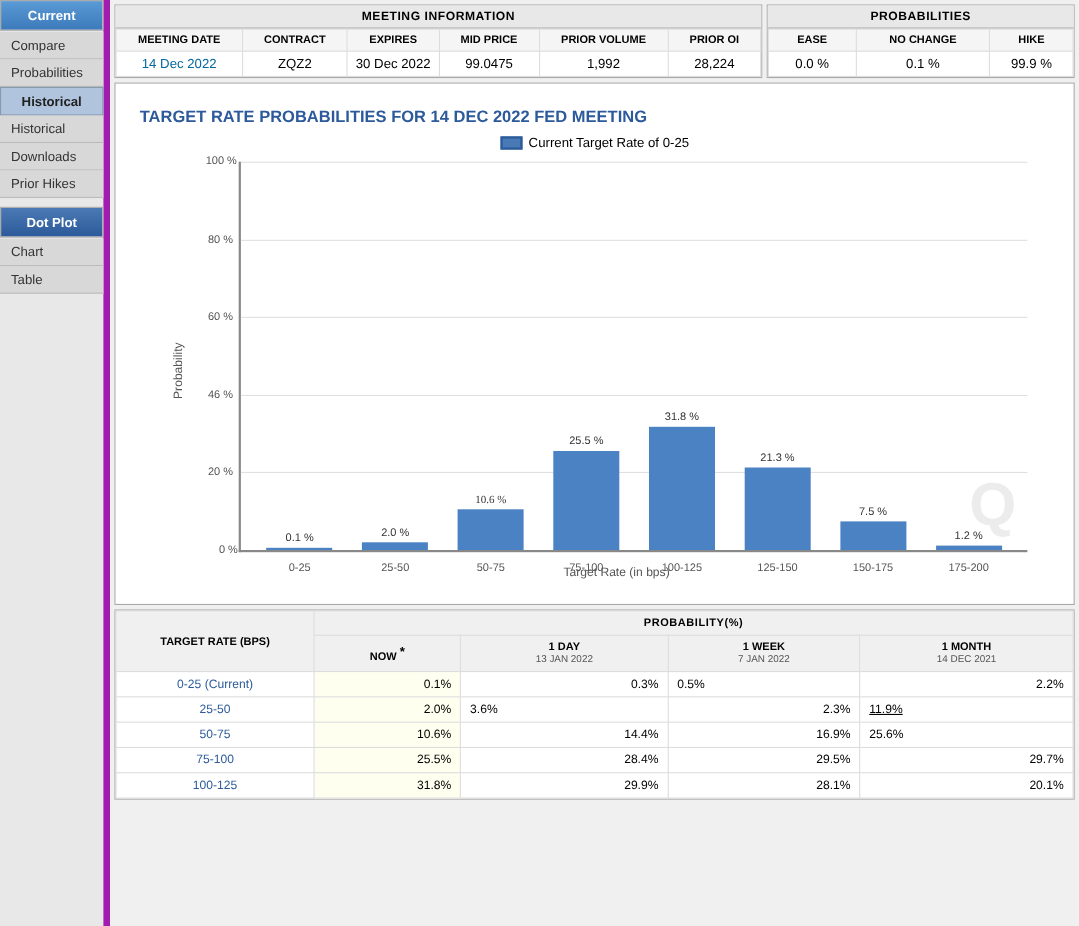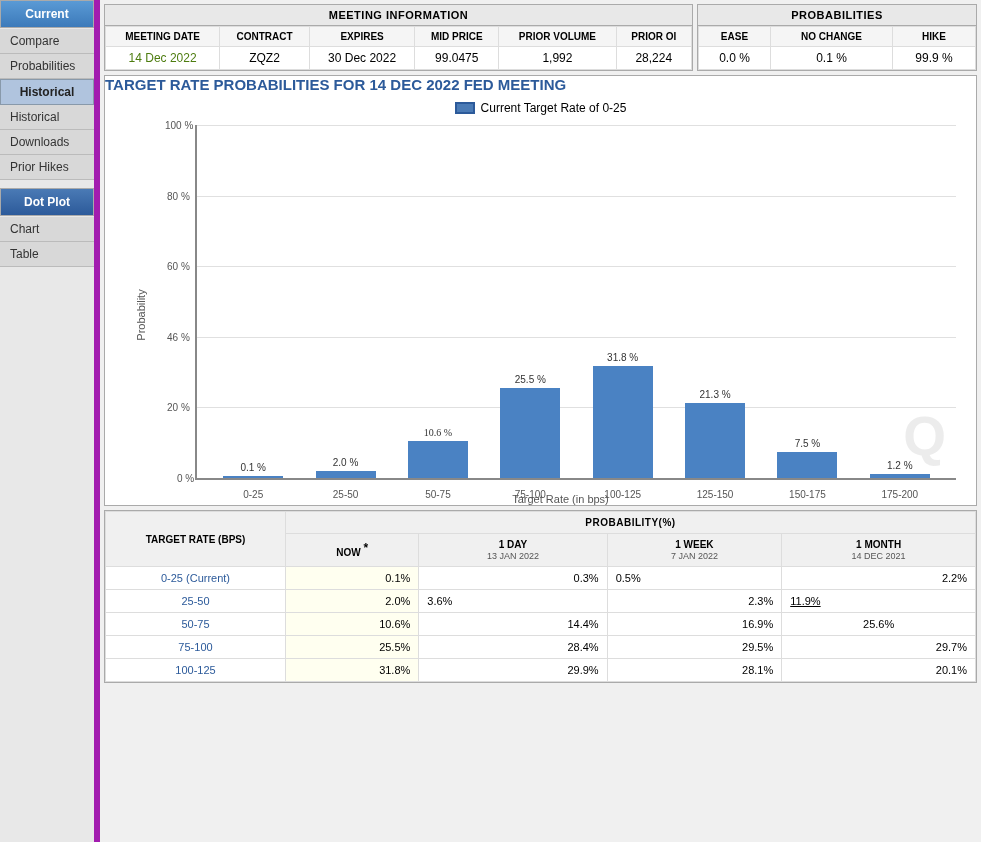--- a/index.html
+++ b/index.html
@@ -84,37 +84,37 @@
       letter-spacing: 0.5px;
       border-bottom: 1px solid #aaa;
     }
     .info-table {
       width: 100%;
       border-collapse: collapse;
     }
     .info-table th {
       background: #f5f5f5;
       border: 1px solid #ddd;
-      padding: 4px 6px;
+      padding: 4px 18px;
       text-align: center;
       font-size: 10px;
       font-weight: bold;
     }
     .info-table td {
       border: 1px solid #ddd;
       padding: 4px 6px;
       text-align: center;
       font-size: 12px;
     }
 
     
     .chart-panel {
       border: 1px solid #aaa;
       background: white;
-      padding: 0;
+      padding: 22px;
     }
     .chart-title {
       color: #2c5a9a;
       font-size: 15px;
       font-weight: bold;
       margin-bottom: 8px;
     }
     .chart-legend {
       display: flex;
       align-items: center;
@@ -199,21 +199,21 @@
             <th>MEETING DATE</th>
             <th>CONTRACT</th>
             <th>EXPIRES</th>
             <th>MID PRICE</th>
             <th>PRIOR VOLUME</th>
             <th>PRIOR OI</th>
           </tr>
         </thead>
         <tbody>
           <tr>
-            <td style="color:#4d7c0f;">14 Dec 2022</td>
+            <td style="color:#0369a1;">14 Dec 2022</td>
             <td>ZQZ2</td>
             <td>30 Dec 2022</td>
             <td>99.0475</td>
             <td>1,992</td>
             <td>28,224</td>
           </tr>
         </tbody>
       </table>
     </div>
 
@@ -347,21 +347,21 @@
     <td class="now-col" style="text-align:right;">2.0%</td>
     <td style="text-align:left;">3.6%</td>
     <td style="text-align:right;">2.3%</td>
     <td style="text-align:left;text-decoration:underline;">11.9%</td>
   </tr>
           <tr>
     <td class="label-col">50-75</td>
     <td class="now-col" style="text-align:right;">10.6%</td>
     <td style="text-align:right;">14.4%</td>
     <td style="text-align:right;">16.9%</td>
-    <td style="text-align:center;">25.6%</td>
+    <td style="text-align:left;">25.6%</td>
   </tr>
           <tr>
     <td class="label-col">75-100</td>
     <td class="now-col" style="text-align:right;">25.5%</td>
     <td style="text-align:right;">28.4%</td>
     <td style="text-align:right;">29.5%</td>
     <td style="text-align:right;">29.7%</td>
   </tr>
           <tr>
     <td class="label-col">100-125</td>

